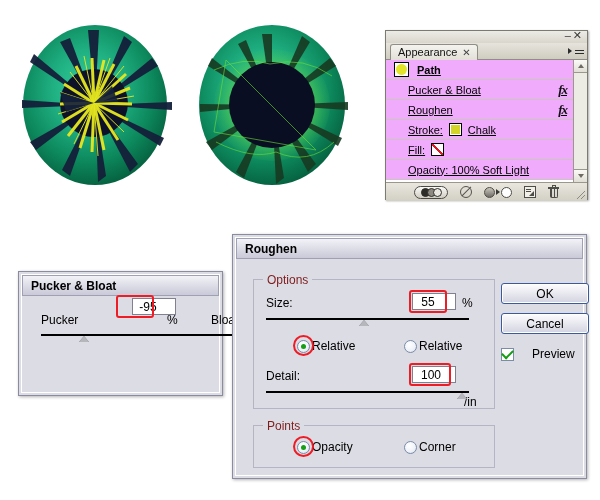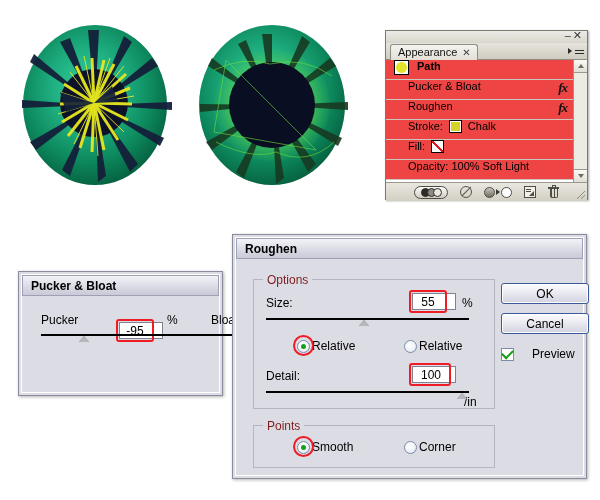--- a/index.html
+++ b/index.html
@@ -67,24 +67,25 @@
   .panel-body{
     position:relative;
     height:122px;
     background:#ffffff;
     border-bottom:1px solid #9a978d;
     overflow:hidden;
   }
   .rowlist{position:absolute;left:0;top:0;right:13px;bottom:0;background:#fff;}
   .prow{
     height:20px;border-bottom:1px solid #c8c6bd;
-    display:flex;align-items:flex-start;
+    display:flex;align-items:center;
     padding-left:8px;font-size:11px;color:#000;
     box-sizing:border-box;
-    background:#ef4444;
+    background:#f0abfc;
+    text-decoration:underline;
   }
   .prow.head{font-weight:bold;padding-left:4px;gap:6px;height:20px;}
   .prow .label{flex:0 0 auto;}
   .prow .fx{
     margin-left:auto;margin-right:7px;
     font-family:"Liberation Serif",serif;font-style:italic;font-weight:bold;
     font-size:13px;color:#111;letter-spacing:-1px;
   }
   .prow .indent{padding-left:14px;}
   .swatch{
@@ -495,21 +496,21 @@
     <span class="grip"></span>
   </div>
 </div>
 
 <div class="dlg" id="pucker">
   <div class="dlg-inner"></div>
   <div class="dlg-title">Pucker &amp; Bloat</div>
 
   <div style="position:absolute;left:22px;top:41px;" class="pb-label">Pucker</div>
 
-  <div style="position:absolute;left:100px;top:50px;">
+  <div style="position:absolute;left:100px;top:26px;padding-left:13px;">
     <span class="numfield">
       <span class="val">-95</span>
     </span>
     <span class="redring" style="left:-3px;top:-3px;width:38px;height:23px;"></span>
   </div>
 
   <div style="position:absolute;left:148px;top:41px;" class="unit">%</div>
   <div style="position:absolute;left:192px;top:41px;" class="pb-label">Bloat</div>
 
   <div class="slider-line" style="left:22px;top:62px;width:210px;"></div>
@@ -559,21 +560,21 @@
 
     <div class="slider-line" style="left:12px;top:111px;width:203px;"></div>
     <div class="slider-thumb" style="left:203px;top:113px;"></div>
   </div>
 
   <div class="group" style="left:20px;top:190px;width:242px;height:43px;">
     <span class="group-title">Points</span>
 
     <span class="radio-wrap" style="position:absolute;left:43px;top:14px;">
       <span class="radio on"></span>
-      <span class="txt">Smooth</span>
+      <span class="txt">Opacity</span>
       <span class="redcirc"></span>
     </span>
 
     <span class="radio-wrap" style="position:absolute;left:150px;top:14px;">
       <span class="radio"></span>
       <span class="txt">Corner</span>
     </span>
   </div>
 
   <div class="btn" style="left:268px;top:78px;">Cancel</div>

